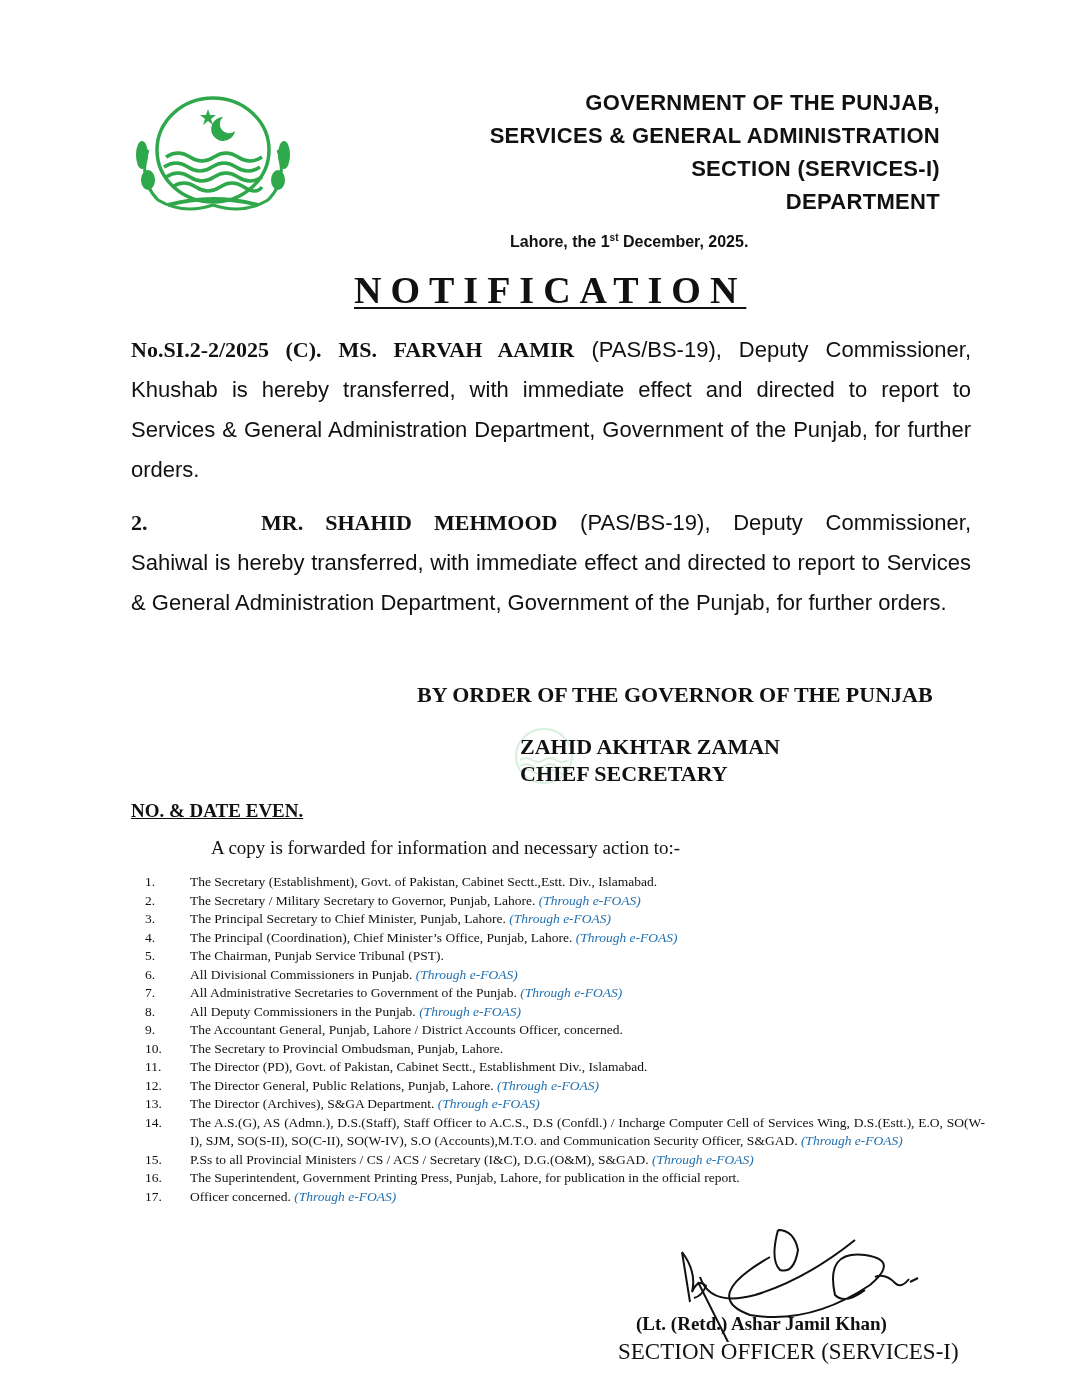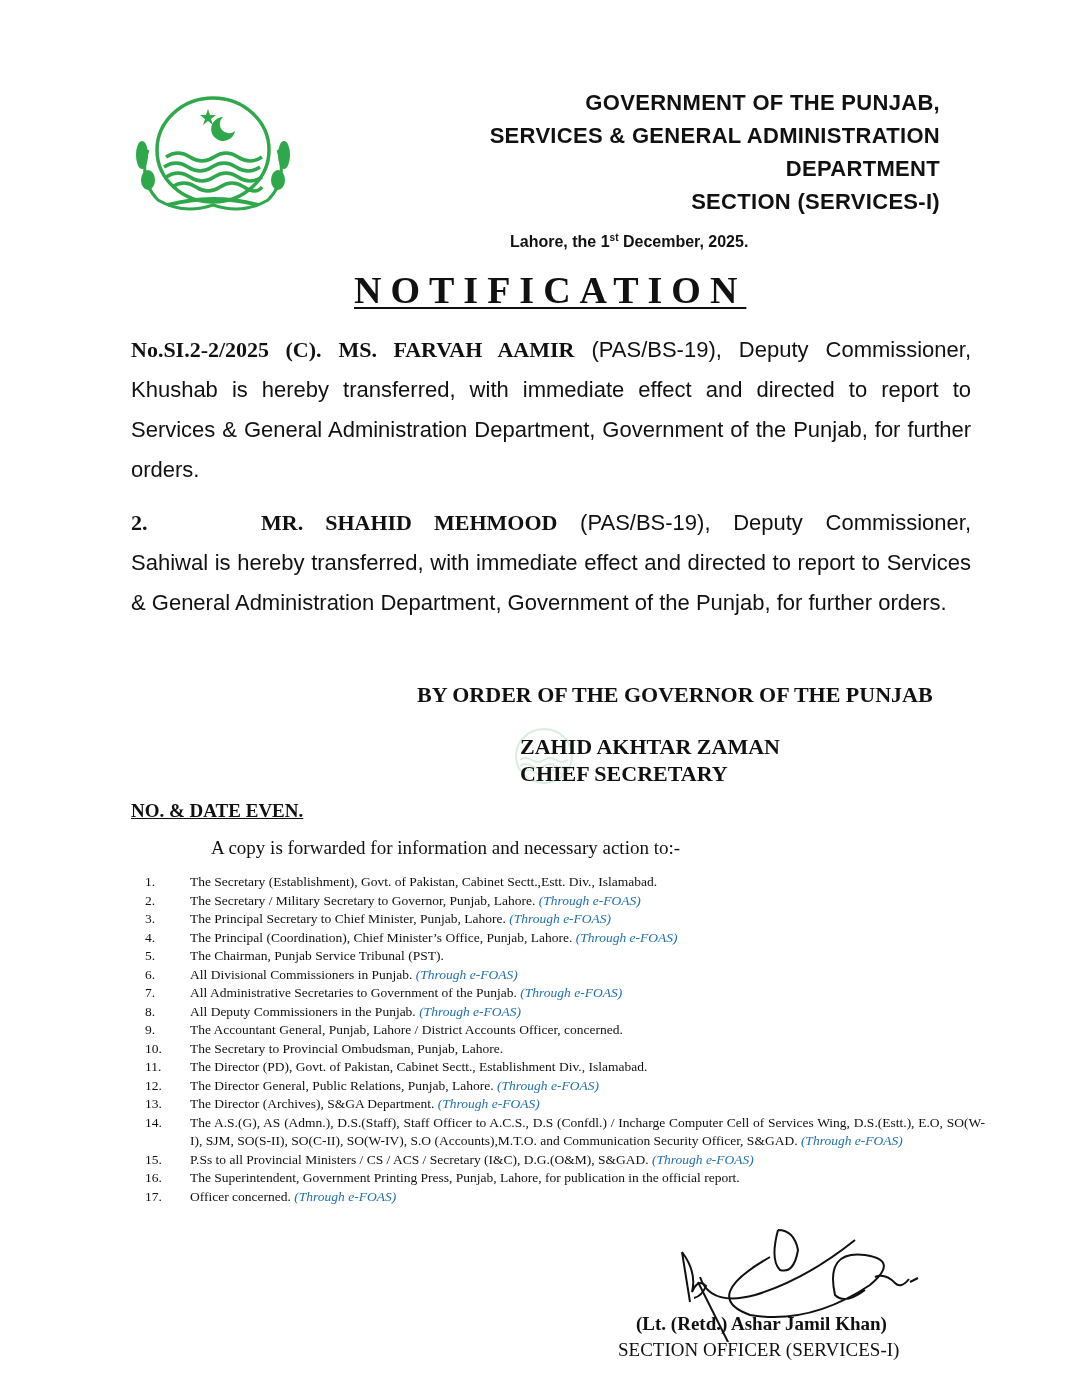--- a/index.html
+++ b/index.html
@@ -15,21 +15,21 @@
   .byorder { font-family: "Liberation Serif", serif; font-weight: bold; font-size: 22px; left: 404px; top: 682px; margin-left: 13px; }
   .cs { font-family: "Liberation Serif", serif; font-weight: bold; font-size: 22px; text-align: left; left: 520px; width: 320px; top: 733px; line-height: 27px; }
   .noeven { font-family: "Liberation Serif", serif; font-weight: bold; font-size: 19px; text-decoration: underline; left: 131px; top: 800px; }
   .copy { font-family: "Liberation Serif", serif; font-size: 19px; left: 183px; top: 837px; margin-left: 28px; }
   .dist { font-family: "Liberation Serif", serif; font-size: 13.5px; line-height: 18.5px; left: 145px; top: 873px; width: 840px; margin: 0; padding: 0; list-style: none; }
   .dist li { display: flex; }
   .dist .n { width: 45px; flex: 0 0 45px; }
   .dist .t { flex: 1; text-align: justify; }
   .dist .efoas { color: #1f6fb0; font-style: italic; }
   .signame { font-family: "Liberation Serif", serif; font-weight: bold; font-size: 19px; left: 636px; top: 1313px; }
-  .sigtitle { font-family: "Liberation Serif", serif; font-size: 19px; left: 618px; top: 1339px; }
+  .sigtitle { font-family: "Liberation Serif", serif; font-size: 23px; left: 618px; top: 1339px; }
 </style>
 </head>
 <body>
 
 <div class="abs" style="left:128px; top:95px; width:170px; height:125px;">
   <svg width="170" height="125" viewBox="0 0 170 125">
     <g fill="none" stroke="#2ea84a" stroke-width="3.5">
       <ellipse cx="85" cy="55" rx="56" ry="52"></ellipse>
       <path d="M38 62 q12 -8 24 0 t24 0 t24 0 t24 0"></path>
       <path d="M36 72 q12 -8 24 0 t24 0 t24 0 t24 0"></path>
@@ -45,22 +45,22 @@
       <ellipse cx="156" cy="60" rx="6" ry="14"></ellipse>
       <ellipse cx="20" cy="85" rx="7" ry="10"></ellipse>
       <ellipse cx="150" cy="85" rx="7" ry="10"></ellipse>
     </g>
   </svg>
 </div>
 
 <div class="abs hdr" style="top:86px;">
   <div>GOVERNMENT OF THE PUNJAB,</div>
   <div>SERVICES &amp; GENERAL ADMINISTRATION</div>
+  <div>SECTION (SERVICES-I)</div>
   <div>DEPARTMENT</div>
-  <div>SECTION (SERVICES-I)</div>
 </div>
 
 <div class="abs date"><span>Lahore, the 1</span><sup>st</sup><span> December, 2025.</span></div>
 
 <div class="abs title">NOTIFICATION</div>
 
 <div class="abs para" style="top:330px;">
   <span class="b">No.SI.2-2/2025 (C).</span>
   <span class="b">MS. FARVAH AAMIR</span><span> (PAS/BS-19), Deputy Commissioner, Khushab is hereby transferred, with immediate effect and directed to report to Services &amp; General Administration Department, Government of the Punjab, for further orders.</span>
 </div>

